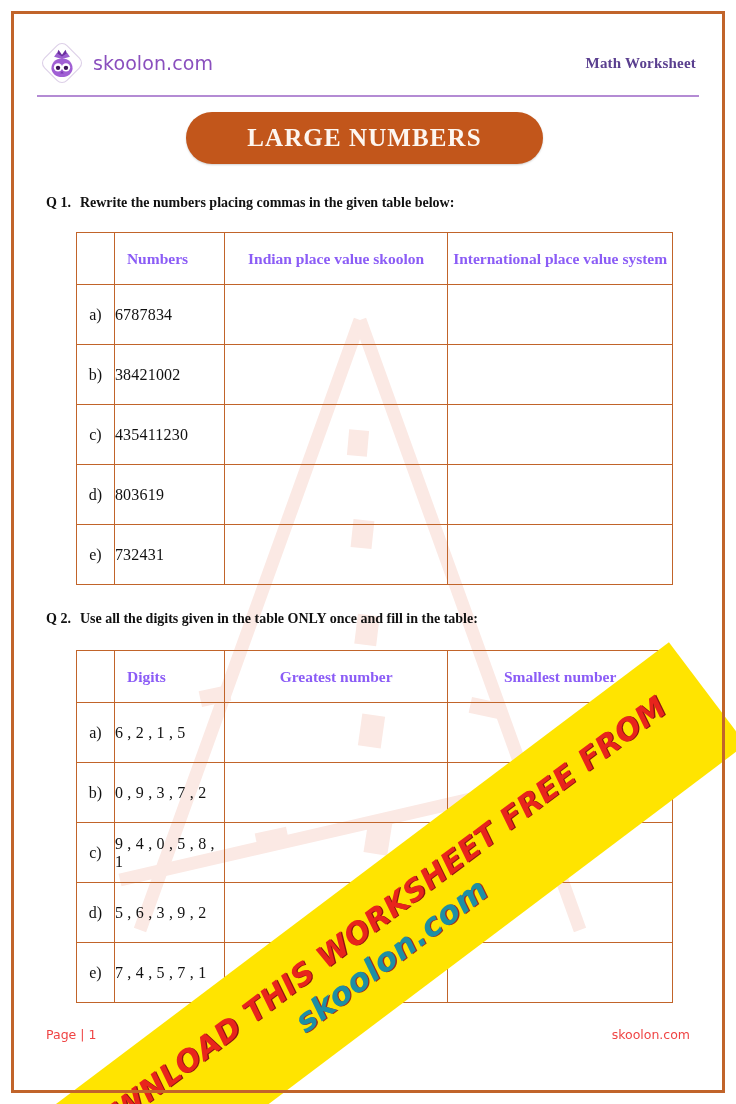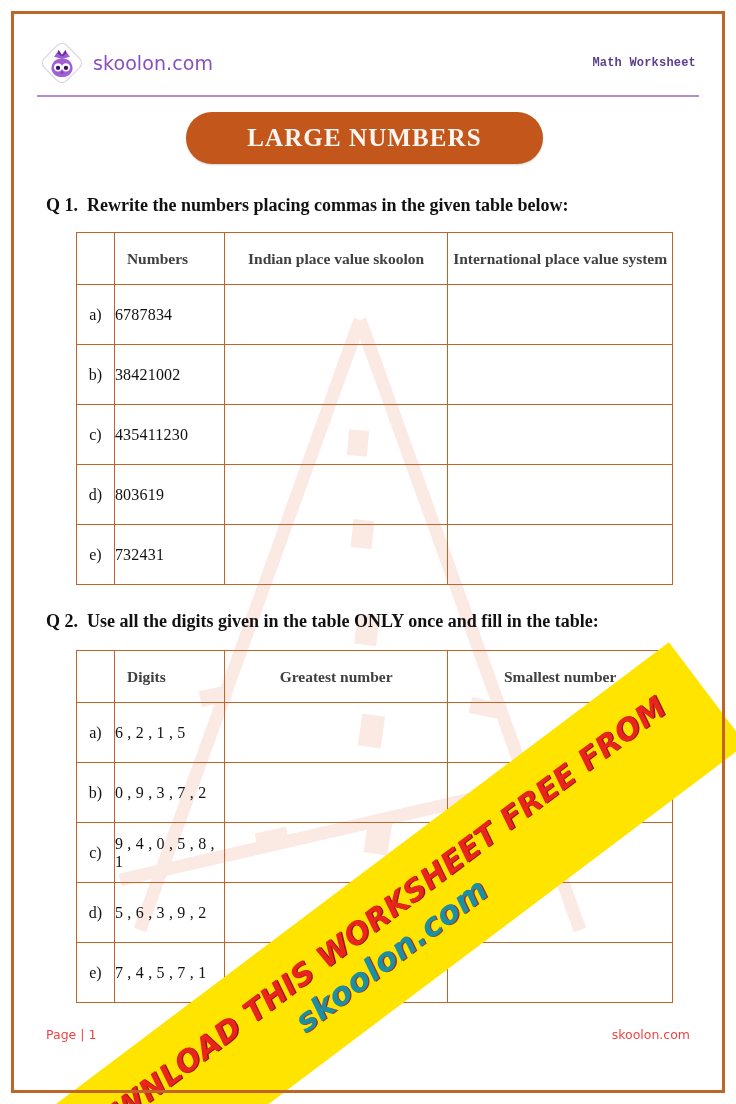--- a/index.html
+++ b/index.html
@@ -63,22 +63,22 @@
     height: 44px;
     flex: 0 0 44px;
   }
   .brand-name {
     font-family: "DejaVu Sans", sans-serif;
     font-size: 19px;
     color: #8a4fbe;
     letter-spacing: .1px;
   }
   .worksheet-kind {
-    font-family: Liberation Mono, monospace;
-    font-size: 12px;
+    font-family: Liberation Serif, serif;
+    font-size: 15px;
     font-weight: bold;
     color: #5a3f8f;
     letter-spacing: .2px;
   }
 
   .header-rule {
     position: absolute;
     left: 37px;
     top: 95px;
     width: 662px;
@@ -110,21 +110,21 @@
     color: #fdf6f0;
   }
 
   
   .question {
     position: absolute;
     left: 46px;
     z-index: 3;
     font-family: "Liberation Serif", serif;
     font-weight: bold;
-    font-size: 18px;
+    font-size: 14px;
     color: #111111;
     white-space: nowrap;
   }
   .q-num { margin-right: 9px; }
   #q1 { top: 195px; }
   #q2 { top: 611px; }
 
   
   .wtable {
     position: absolute;
@@ -146,21 +146,21 @@
   .col-idx   { width: 38px; }
   .col-main  { width: 110px; }
   .col-a     { width: 224px; }
   .col-b     { width: 225px; }
 
   .wtable thead th {
     height: 52px;
     font-family: "Liberation Serif", serif;
     font-weight: bold;
     font-size: 15.5px;
-    color: #404040;
+    color: #8b5cf6;
     text-align: center;
     line-height: 1.15;
     vertical-align: middle;
   }
   .wtable thead th.th-left {
     text-align: left;
     padding-left: 12px;
   }
 
   .wtable tbody td {

